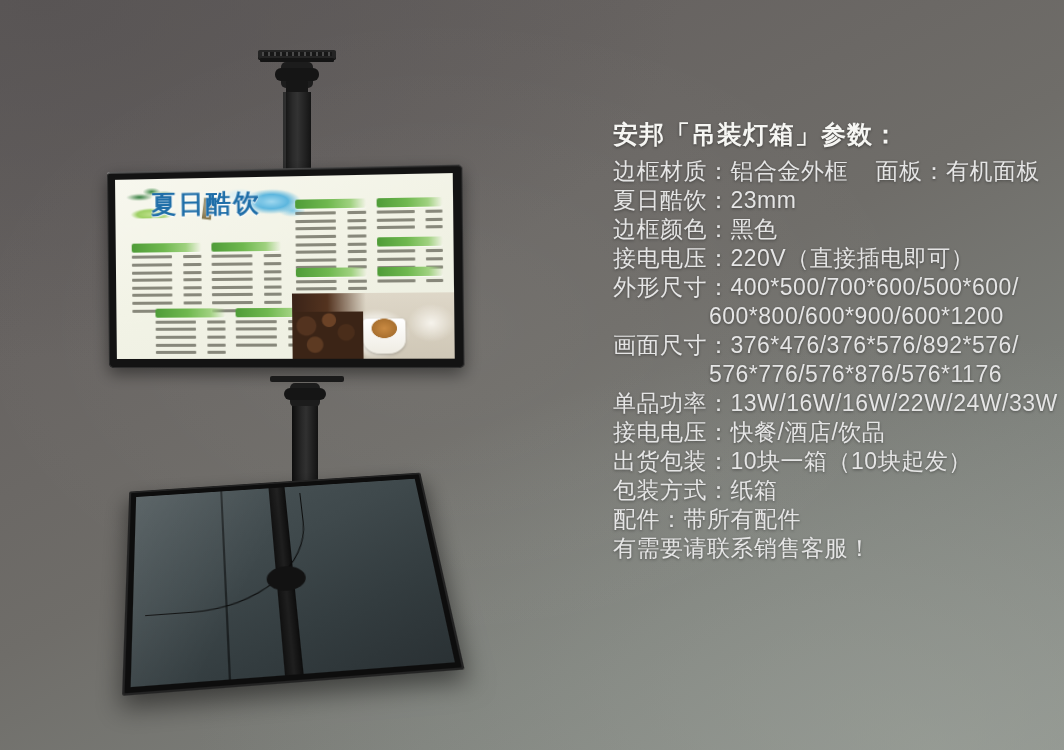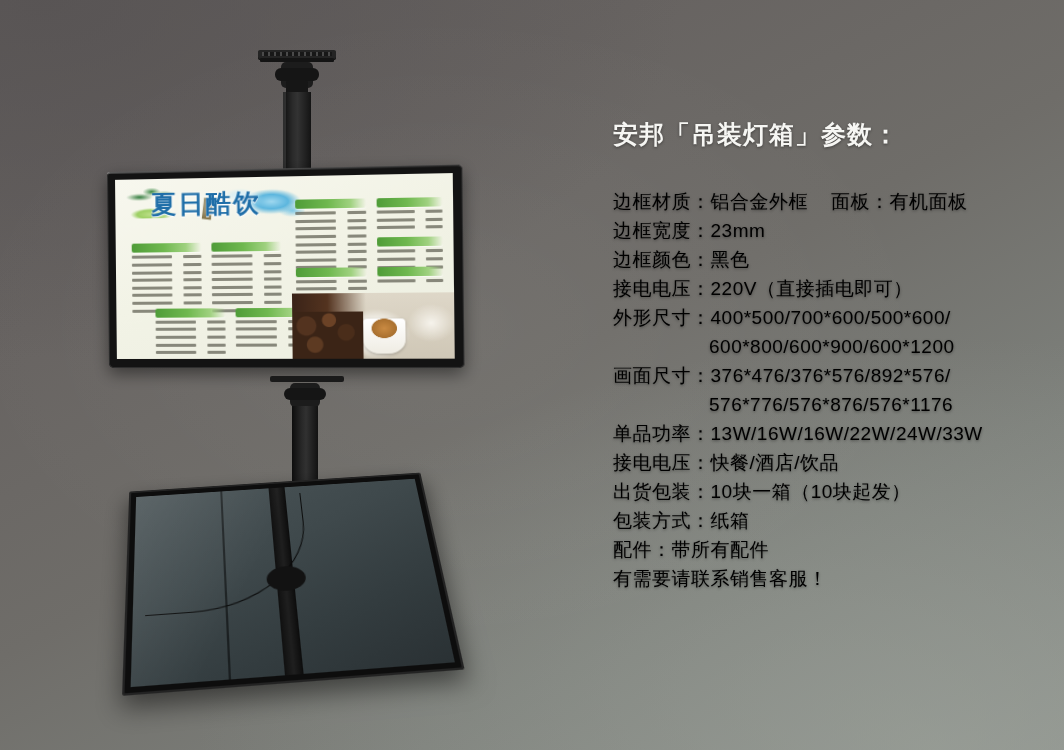--- a/index.html
+++ b/index.html
@@ -117,22 +117,22 @@
     background:linear-gradient(90deg,#101010,#1f1f1f 50%,#0c0c0c);}
   .bp-rib{position:absolute;left:30%;top:0;width:2px;height:100%;background:rgba(0,0,0,.5);}
   .bp-cable{position:absolute;left:4%;top:4%;width:54%;height:62%;
     border-bottom:1.6px solid #0a0a0a;border-right:1.6px solid #0a0a0a;
     border-radius:0 0 72% 0;opacity:.95;}
   .bp-clamp{position:absolute;left:44%;top:46%;width:13%;height:13%;background:#121212;border-radius:50%;}
 
   
   .spec{position:absolute;left:613px;top:118px;width:430px;}
   .spec-title{font-size:25px;font-weight:bold;color:#f6f6f3;letter-spacing:1px;
-    margin-bottom:36px;text-shadow:0 1px 3px rgba(0,0,0,.42);}
-  .spec-line{font-size:19px;color:#000000;letter-spacing:.5px;line-height:29px;
+    margin-bottom:6px;text-shadow:0 1px 3px rgba(0,0,0,.42);}
+  .spec-line{font-size:23px;color:#e5e5e5;letter-spacing:.5px;line-height:29px;
     white-space:pre;text-shadow:0 1px 3px rgba(0,0,0,.40);}
   .spec-line.cont{padding-left:96px;}
 </style>
 </head>
 <body>
 
 <div id="stage">
 
   <div class="bg"></div>
   <div class="bg-vig"></div>
@@ -397,21 +397,21 @@
         <div class="bp-clamp"></div>
       </div>
     </div>
 
   </div>
 
   <div class="spec">
     <div class="spec-title">安邦「吊装灯箱」参数：</div>
     <div>
       <div class="spec-line">边框材质：铝合金外框    面板：有机面板</div>
-      <div class="spec-line">边框宽度：23mm</div>
+      <div class="spec-line">夏日酷饮：23mm</div>
       <div class="spec-line">边框颜色：黑色</div>
       <div class="spec-line">接电电压：220V（直接插电即可）</div>
       <div class="spec-line">外形尺寸：400*500/700*600/500*600/</div>
       <div class="spec-line cont">600*800/600*900/600*1200</div>
       <div class="spec-line">画面尺寸：376*476/376*576/892*576/</div>
       <div class="spec-line cont">576*776/576*876/576*1176</div>
       <div class="spec-line">单品功率：13W/16W/16W/22W/24W/33W</div>
       <div class="spec-line">接电电压：快餐/酒店/饮品</div>
       <div class="spec-line">出货包装：10块一箱（10块起发）</div>
       <div class="spec-line">包装方式：纸箱</div>

